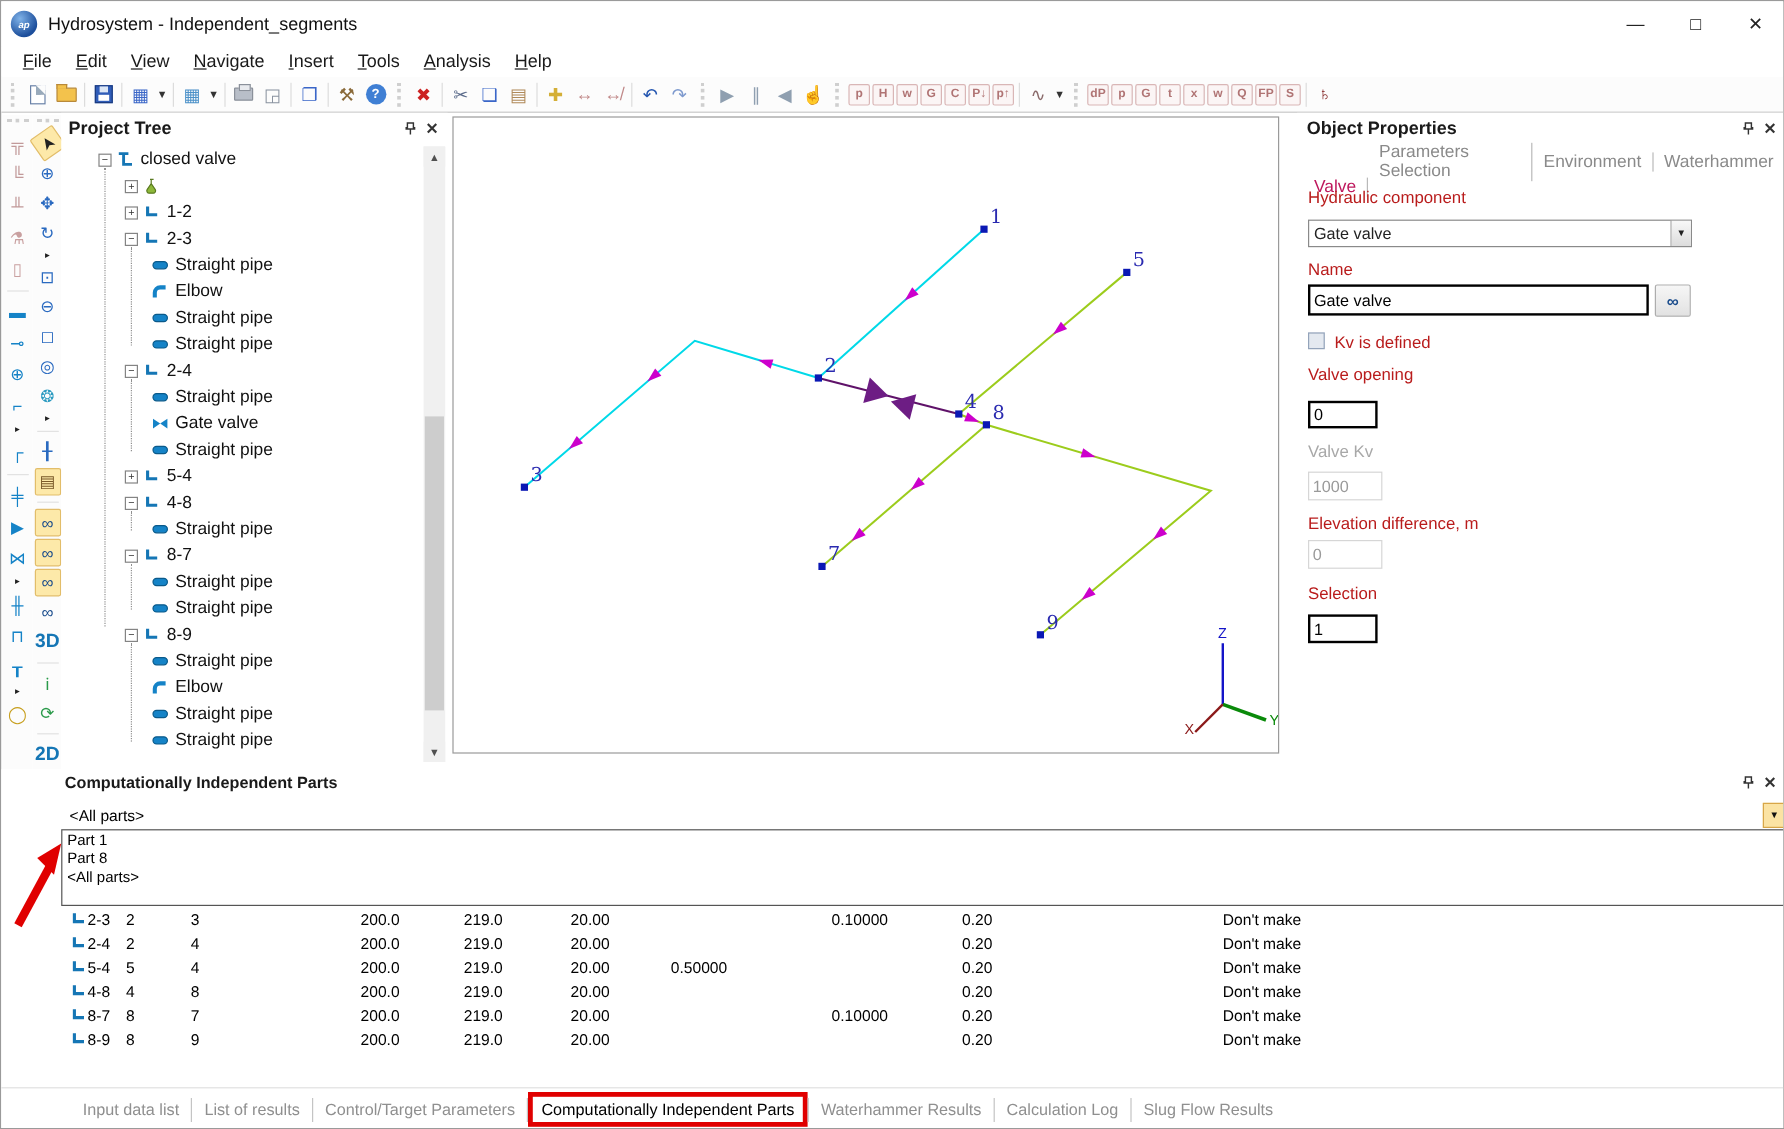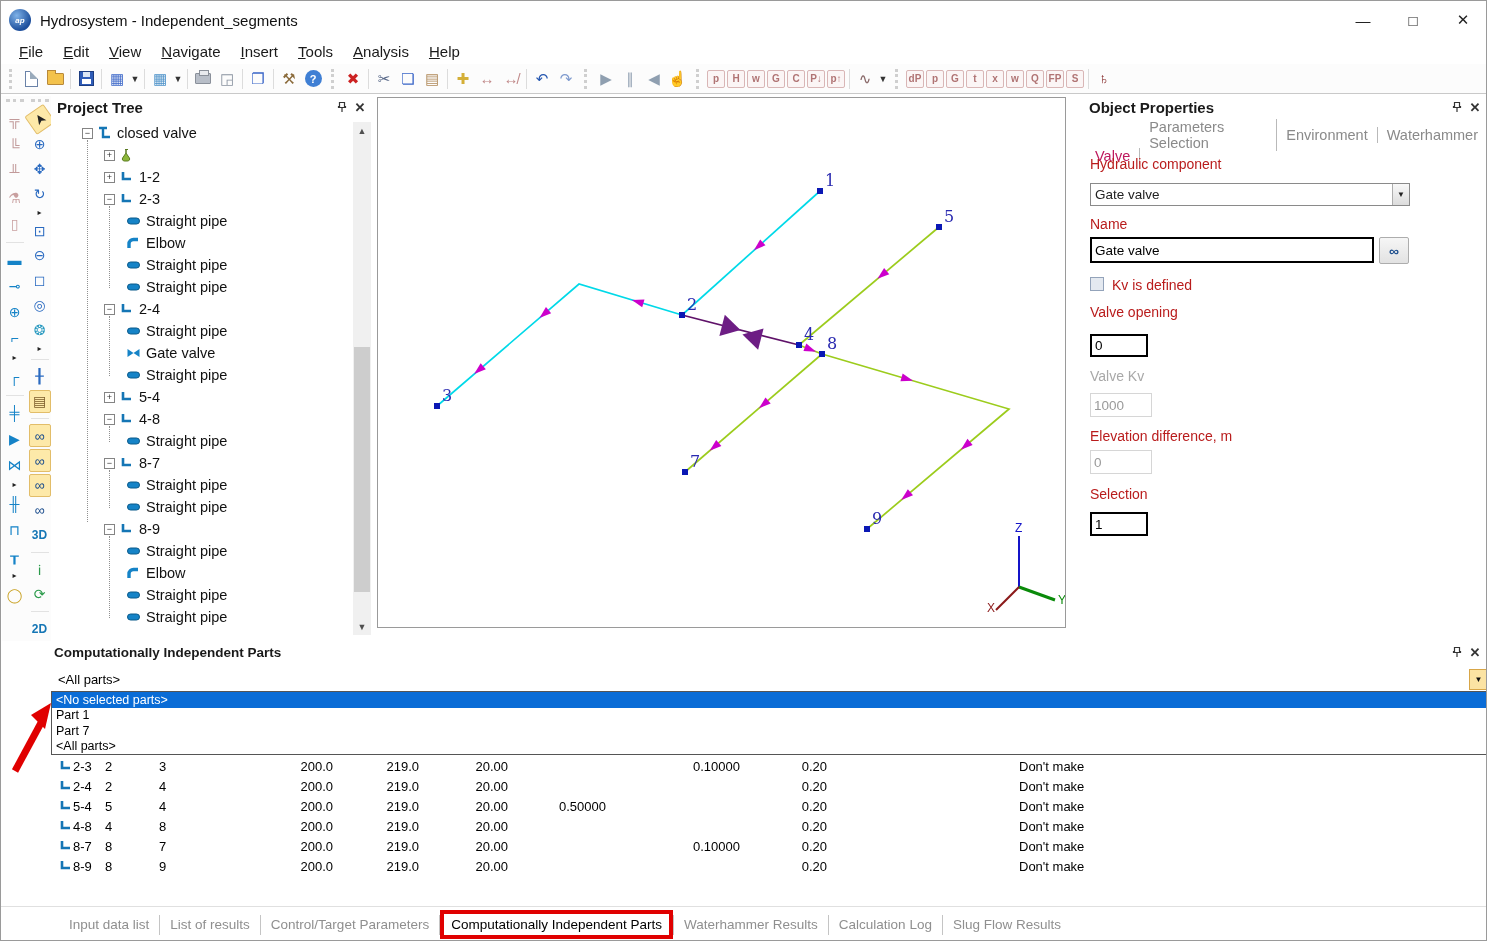--- a/index.html
+++ b/index.html
@@ -42,21 +42,21 @@
   .ic-printer::before { content:""; position:absolute; left:3px; top:-4px; width:8px; height:4px; background:#e8eaee; border:1px solid #8a909a; }
   .ic-help { width:17px; height:17px; border-radius:50%; background:#3f7fd4; color:#fff; font-size:11px; font-weight:bold;
     display:flex; align-items:center; justify-content:center; }
 
   
   .vtoolbar { width:25px; background:#fcfcfc; display:flex; flex-direction:column; align-items:center; padding-top:3px; }
   .vgrip { width:18px; height:5px; border-top:3px dotted #cfcfcf; margin-bottom:3px; }
   .vbtn { width:22px; height:24px; display:flex; align-items:center; justify-content:center; font-size:14px; border-radius:2px; margin:1px 0; }
   .vbtn.small { height:11px; font-size:8px; }
   .vbtn.active { background:#fde9a9; border:1px solid #e2bd69; }
-  .vbtn.txt { font-weight:bold; font-size:12px; }
+  .vbtn.txt { font-weight:bold; font-size:16px; }
   .vsep { width:18px; height:6px; border-bottom:1px solid #e2e2e2; margin-bottom:4px; }
 
   
   .panel-header { display:flex; align-items:center; font-weight:bold; font-size:15px; color:#1a1a1a; }
   .panel-tool { width:18px; height:18px; display:flex; align-items:center; justify-content:center; color:#333; font-size:13px; }
 
   
   #tree-panel { left:50px; top:93px; width:322px; height:547px; background:#fff;text-align:right; }
   #tree-rows { position:absolute; left:0; top:28px; right:22px; bottom:0; overflow:hidden; }
   .tree-row { position:absolute; height:22px; display:flex; align-items:center; font-size:14.5px; color:#111; }
@@ -585,23 +585,22 @@
             <path d="M6 6.5v4.5" stroke="#333" stroke-width="1.2"></path>
           </svg>
         </span>
       <span class="panel-tool">✕</span>
     </div>
     <div id="parts-combo">
       <div id="parts-combo-text">&lt;All parts&gt;</div>
       <div id="parts-combo-btn">▼</div>
     </div>
     <div id="parts-list">
-        <div class="parts-option selected">&lt;No selected parts&gt;</div>
         <div class="parts-option">Part 1</div>
-        <div class="parts-option">Part 7</div>
+        <div class="parts-option">Part 8</div>
         <div class="parts-option">&lt;All parts&gt;</div>
       </div>
     <div id="parts-table">
         <div class="ptable-row" style="top: 0px;">
           <span class="seg-ic"><svg width="15" height="14" viewBox="0 0 15 14">
               <path d="M4 2 v7 h8" stroke="#1576b5" stroke-width="2.6" fill="none"></path>
             </svg></span>
           <span style="left: 72px; width: 40px; text-align: left;">1-2</span>
           <span style="left: 104px; width: 40px; text-align: left;">1</span>
           <span style="left: 158px; width: 40px; text-align: left;">2</span>

